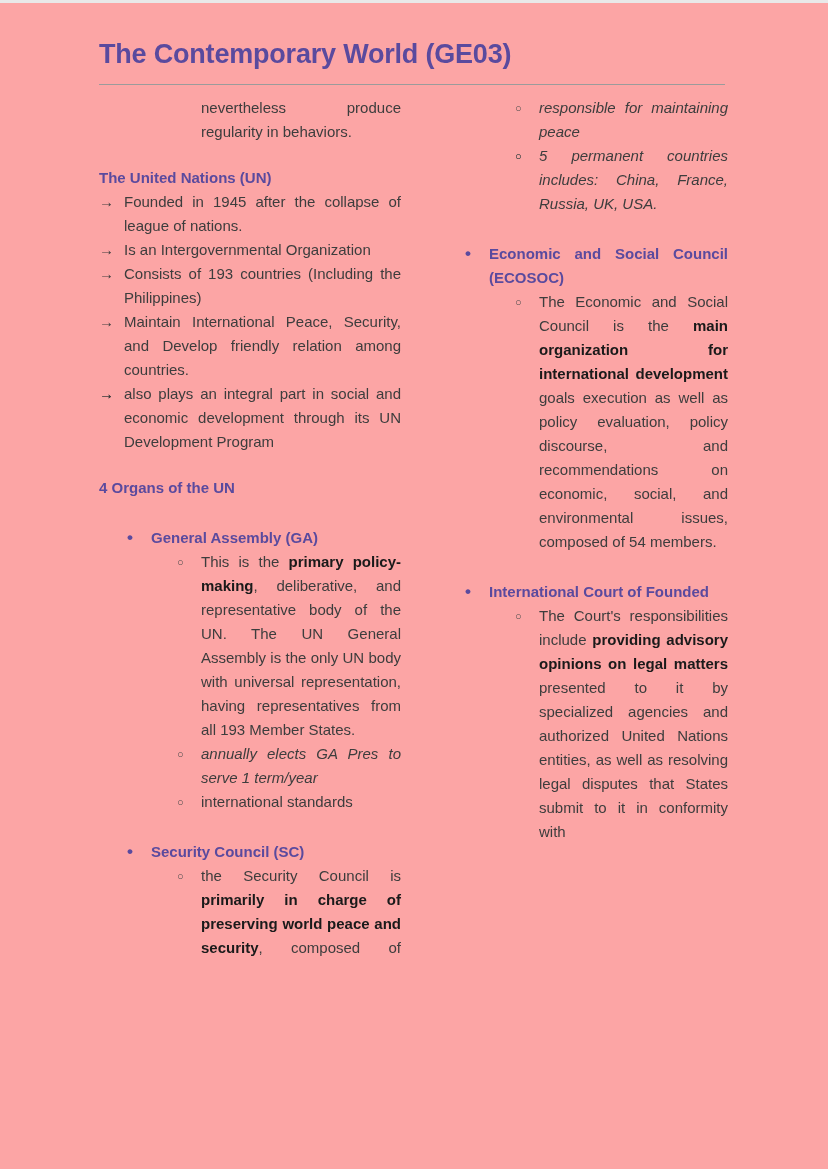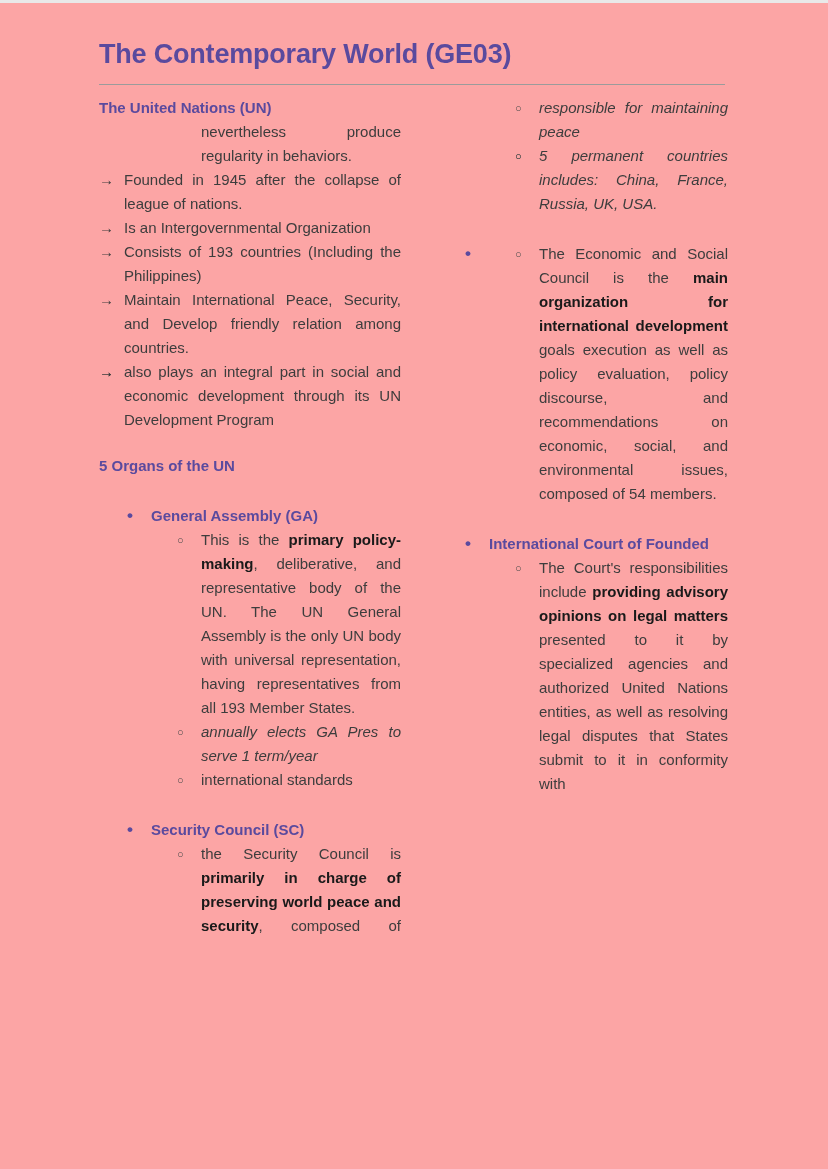--- a/index.html
+++ b/index.html
@@ -57,38 +57,38 @@
   .i{font-style:italic;}
   .cont{text-align-last:justify;}
 </style>
 </head>
 <body>
 
 <div class="page">
   <h1 class="title">The Contemporary World (GE03)</h1>
   <div class="rule"></div>
   <div class="col col-left" id="col-left">
+      <div class="block para2"><span><span class="">nevertheless produce regularity in behaviors.</span></span></div>
       <div class="block h2"><span><span class="">The United Nations (UN)</span></span></div>
-      <div class="block para2"><span><span class="">nevertheless produce regularity in behaviors.</span></span></div>
       <div class="block arrow"><span class="marker">→</span><span><span class="">Founded in 1945 after the collapse of league of nations.</span></span></div>
       <div class="block arrow"><span class="marker">→</span><span><span class="">Is an Intergovernmental Organization</span></span></div>
       <div class="block arrow"><span class="marker">→</span><span><span class="">Consists of 193 countries (Including the Philippines)</span></span></div>
       <div class="block arrow"><span class="marker">→</span><span><span class="">Maintain International Peace, Security, and Develop friendly relation among countries.</span></span></div>
       <div class="block arrow"><span class="marker">→</span></div>
       <div class="block arrow"><span class="marker">→</span><span><span class="">also plays an integral part in social and economic development through its UN Development Program</span></span></div>
-      <div class="block h2"><span><span class="">5 Organs of the UN</span></span></div>
+      <div class="block h2"><span><span class="">4 Organs of the UN</span></span></div>
       <div class="block bullet-h"><span class="marker">•</span><span><span class="">General Assembly (GA)</span></span></div>
       <div class="block circle"><span class="marker">○</span><span><span class="">This is the </span><span class="b ">primary policy-making</span><span class="">, deliberative, and representative body of the UN. The UN General Assembly is the only UN body with universal representation, having representatives from all 193 Member States.</span></span></div>
       <div class="block circle"><span class="marker">○</span><span><span class="i">annually elects GA Pres to serve 1 term/year</span></span></div>
       <div class="block circle"><span class="marker">○</span><span><span class="">international standards</span></span></div>
       <div class="block bullet-h"><span class="marker">•</span><span><span class="">Security Council (SC)</span></span></div>
       <div class="block circle cont"><span class="marker">○</span><span><span class="">the Security Council is </span><span class="b ">primarily in charge of preserving world peace and security</span><span class="">, composed of</span></span></div>
     </div>
   <div class="col col-right" id="col-right">
       <div class="block circle"><span class="marker">○</span><span><span class="i">responsible for maintaining peace</span></span></div>
       <div class="block circle"><span class="marker">○</span></div>
       <div class="block circle"><span class="marker">○</span><span><span class="i">5 permanent countries includes: China, France, Russia, UK, USA.</span></span></div>
-      <div class="block bullet-h"><span class="marker">•</span></div>
+      <div class="block bullet-h"><span class="marker">•</span><span><span class="">Economic and Social Council (ECOSOC)</span></span></div>
       <div class="block circle"><span class="marker">○</span><span><span class="">The Economic and Social Council is the </span><span class="b ">main organization for international development</span><span class=""> goals execution as well as policy evaluation, policy discourse, and recommendations on economic, social, and environmental issues, composed of 54 members.</span></span></div>
       <div class="block bullet-h"><span class="marker">•</span><span><span class="">International Court of Founded</span></span></div>
       <div class="block circle cont"><span class="marker">○</span><span><span class="">The Court's responsibilities include </span><span class="b ">providing advisory opinions on legal matters</span><span class=""> presented to it by specialized agencies and authorized United Nations entities, as well as resolving legal disputes that States submit to it in conformity with</span></span></div>
     </div>
 </div>
 
 </body></html>

